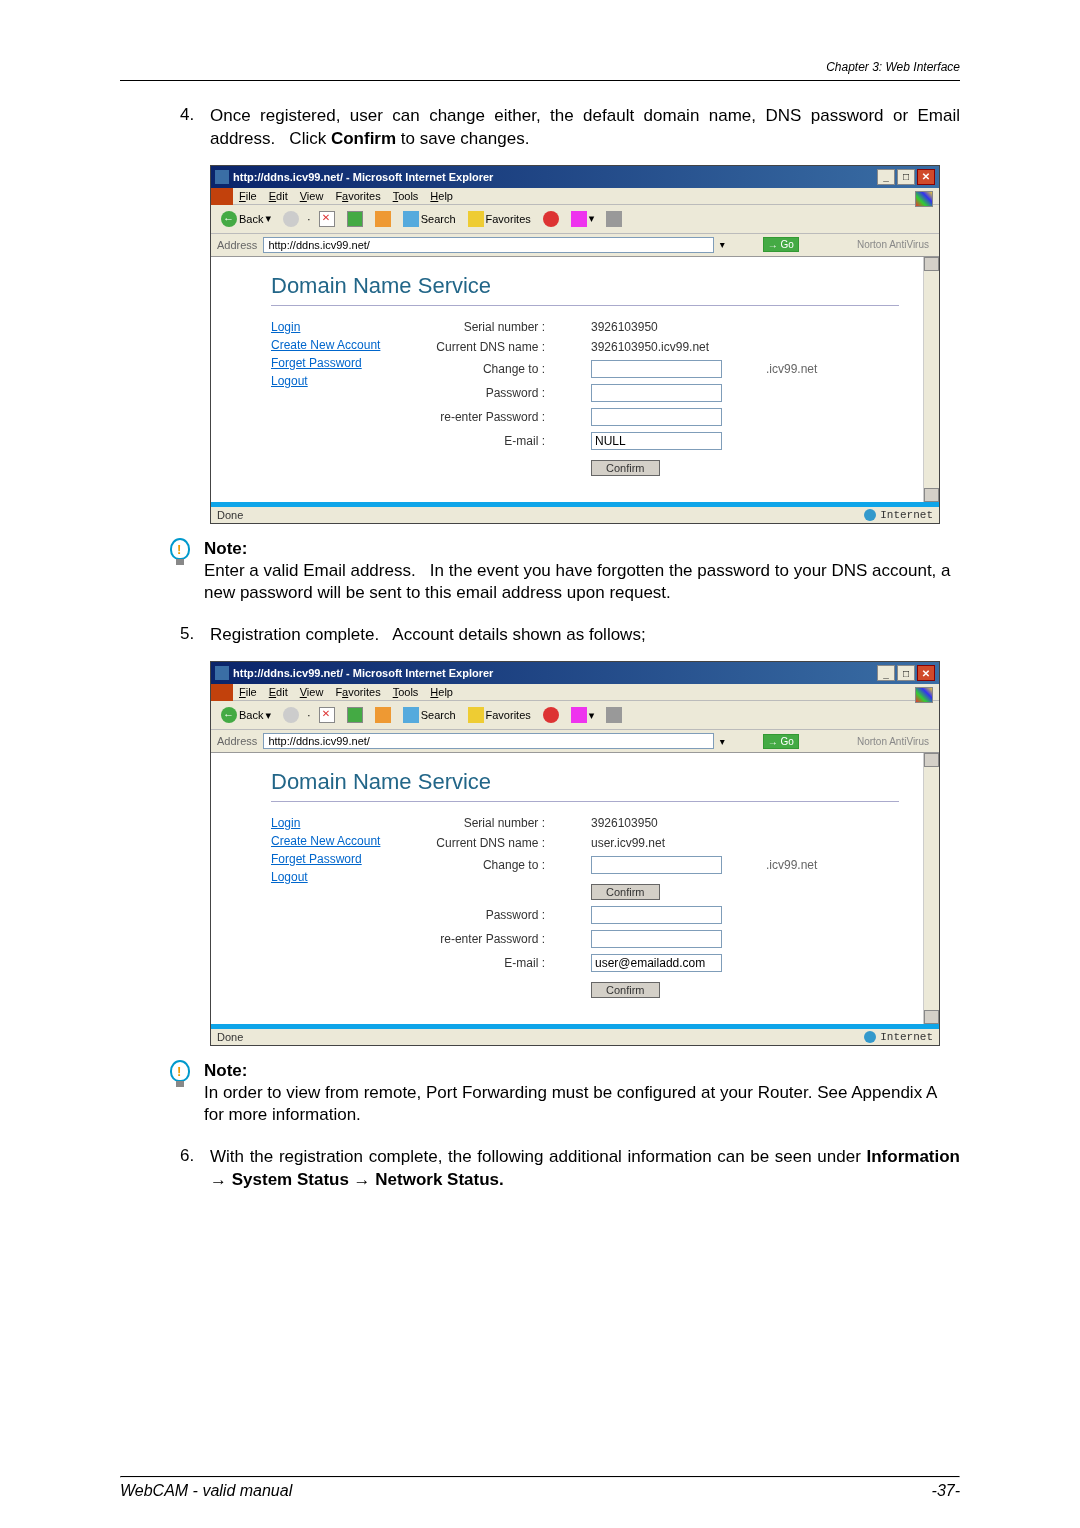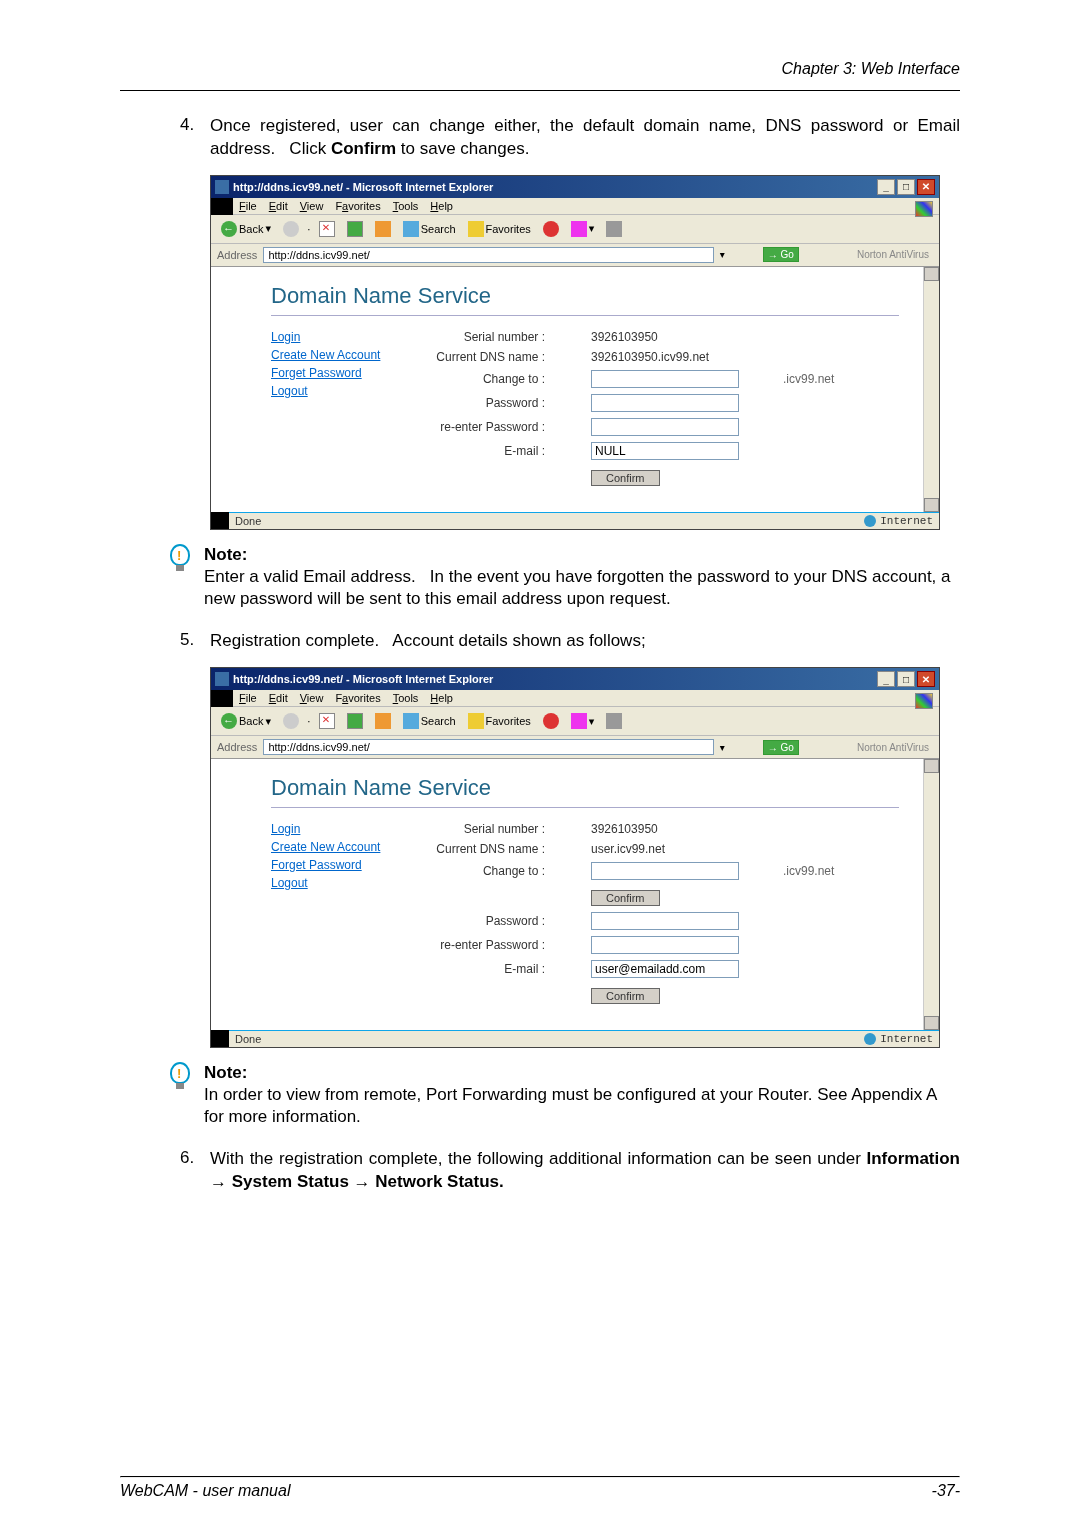--- a/index.html
+++ b/index.html
@@ -1,24 +1,24 @@
 <!DOCTYPE html>
 <html><head>
   <meta charset="utf-8">
   <style>
     * { margin: 0; padding: 0; box-sizing: border-box; }
     body { font-family: Arial, sans-serif; width: 1080px; height: 1528px; background: #fff; position: relative; }
     .page { padding: 60px 120px 40px 120px; height: 100%; position: relative; }
-    .header-right { text-align: right; font-style: italic; font-size: 16px; margin-bottom: 12px; }
+    .header-right { text-align: right; font-style: italic; font-size: 12px; margin-bottom: 6px; }
     hr.hdr { border: none; border-top: 1px solid #000; margin-bottom: 24px; }
     .list-item { margin-left: 60px; display: flex; }
     .list-num { width: 30px; flex-shrink: 0; font-size: 17px; }
     .list-text { flex: 1; font-size: 17px; line-height: 1.35; text-align: justify; }
     .list-text b { font-weight: bold; }
-    .screenshot { margin: 14px 0 14px 90px; width: 730px; border: 1px solid #444; background: #000000; font-size: 11px; position: relative; }
+    .screenshot { margin: 14px 0 14px 90px; width: 730px; border: 1px solid #444; background: #c2410c; font-size: 11px; position: relative; }
     .titlebar { background: linear-gradient(to right, #0a246a, #3a6ea5); color: #fff; height: 22px; display: flex; align-items: center; padding: 0 4px; font-weight: bold; }
     .titlebar .ie-icon { width: 14px; height: 14px; margin-right: 4px; background: #3a6ea5; display: inline-block; }
     .titlebar .spacer { flex: 1; }
     .winbtn { width: 18px; height: 16px; background: #ece9d8; margin-left: 2px; border: 1px solid #888; display: flex; align-items: center; justify-content: center; font-size: 10px; color: #000; }
     .winbtn.close { background: #d04a2b; color:#fff; border-color:#800; font-weight:bold; }
     .menubar { background: #ece9d8; padding: 2px 6px; display: flex; gap: 12px; font-size: 11px; border-bottom: 1px solid #bbb; margin-left: 22px; }
     .menubar span { cursor: default; }
     .menubar .u { text-decoration: underline; }
     .winflag { position:absolute; right:6px; top:25px; width:18px; height:16px; background: linear-gradient(45deg,#e33,#3c3,#33e,#ec3); border:1px solid #888; }
     .toolbar { background: #ece9d8; padding: 4px 6px; display: flex; align-items: center; gap: 4px; border-bottom: 1px solid #bbb; }
@@ -47,24 +47,24 @@
     .scr-dn{position:absolute;bottom:0;width:100%;height:14px;background:#d4d0c8;border:1px solid #888;}
     .dns-title { font-size: 22px; color: #268; font-weight: normal; margin-bottom: 6px; }
     .dns-hr { border:none; border-top:1px solid #aac; margin-bottom: 14px; }
     .dns-row { display: flex; }
     .sidenav { width: 140px; font-size: 12px; }
     .sidenav a { color: #06c; text-decoration: underline; display: block; margin-bottom: 4px; }
     .formarea { flex:1; font-size: 12px; color:#333; }
     .fr { display:flex; margin-bottom: 6px; align-items:center;gap:40px; }
     .fr .lbl { width: 140px; text-align: right; padding-right: 6px; }
     .fr .val { }
-    .fr input[type=text], .fr input[type=password] { border:1px solid #7f9db9; padding:1px 3px; font-size:12px; width:148px; }
+    .fr input[type=text], .fr input[type=password] { border:1px solid #7f9db9; padding:1px 3px; font-size:12px; width:131px; }
     .suffix { color:#666; margin-left:4px; }
     .confirm-btn { display:inline-block; background:#d4d0c8; border:1px solid #666; padding:1px 14px; font-size:11px; margin-top:4px; }
-    .statusbar { background:#ece9d8; border-top:1px solid #0ea5e9; display:flex; align-items:center; padding:2px 6px; font-size:11px; color:#333;margin-left:18px; }
+    .statusbar { background:#ece9d8; border-top:5px solid #0ea5e9; display:flex; align-items:center; padding:2px 6px; font-size:11px; color:#333; }
     .statusbar .sp { flex:1; }
     .zone { display:flex; align-items:center; gap:4px;font-family:Liberation Mono, monospace; }
     .zone .globe{ width:12px;height:12px;background:#39c;border-radius:50%; }
     .note-block { margin: 4px 0 20px 90px; display:flex; gap:10px; }
     .note-icon { width:24px; height:30px; flex-shrink:0; position:relative; margin-left:-40px; }
     .bulb { display:block; width:20px; height:22px; border:2px solid #09c; border-radius:50% 50% 45% 45%; position:relative; background:#fff; }
     .bulb::after{ content:""; position:absolute; bottom:-7px; left:4px; width:8px; height:6px; background:#888; }
     .exc { position:absolute; top:4px; left:7px; font-size:13px; color:#e90; font-weight:bold; }
     .note-text { font-size: 17px; line-height:1.3; }
     .note-text b { font-weight: bold; }
@@ -344,16 +344,16 @@
 
   <div class="list-item">
     <div class="list-num">6.</div>
     <div class="list-text">
       <span>With the registration complete, the following additional information can be seen under </span><b>Information → System Status → Network Status.</b>
     </div>
   </div>
 
   <hr class="footer-line">
   <div class="footer">
-    <span>WebCAM - user manual</span>
+    <span>WebCAM - valid manual</span>
     <span>-37-</span>
   </div>
 </div>
 
 </body></html>

